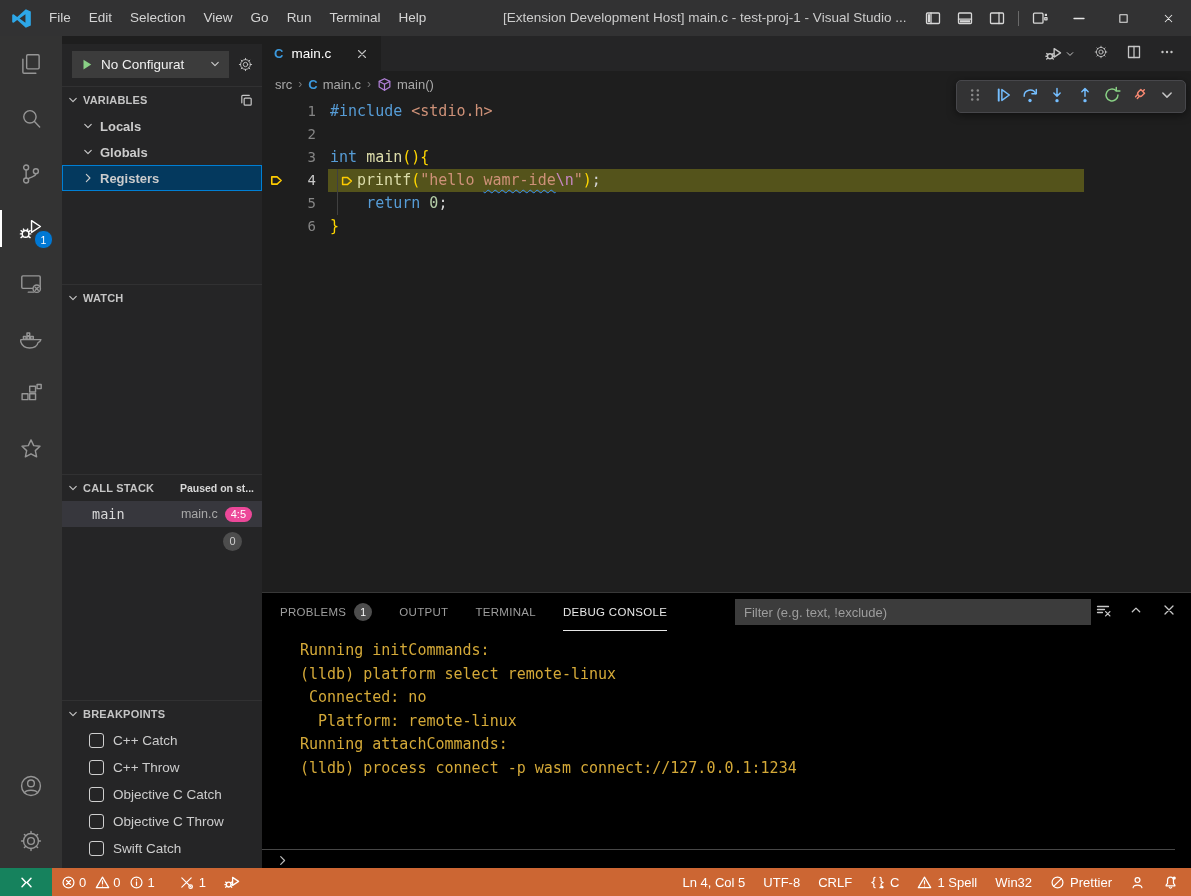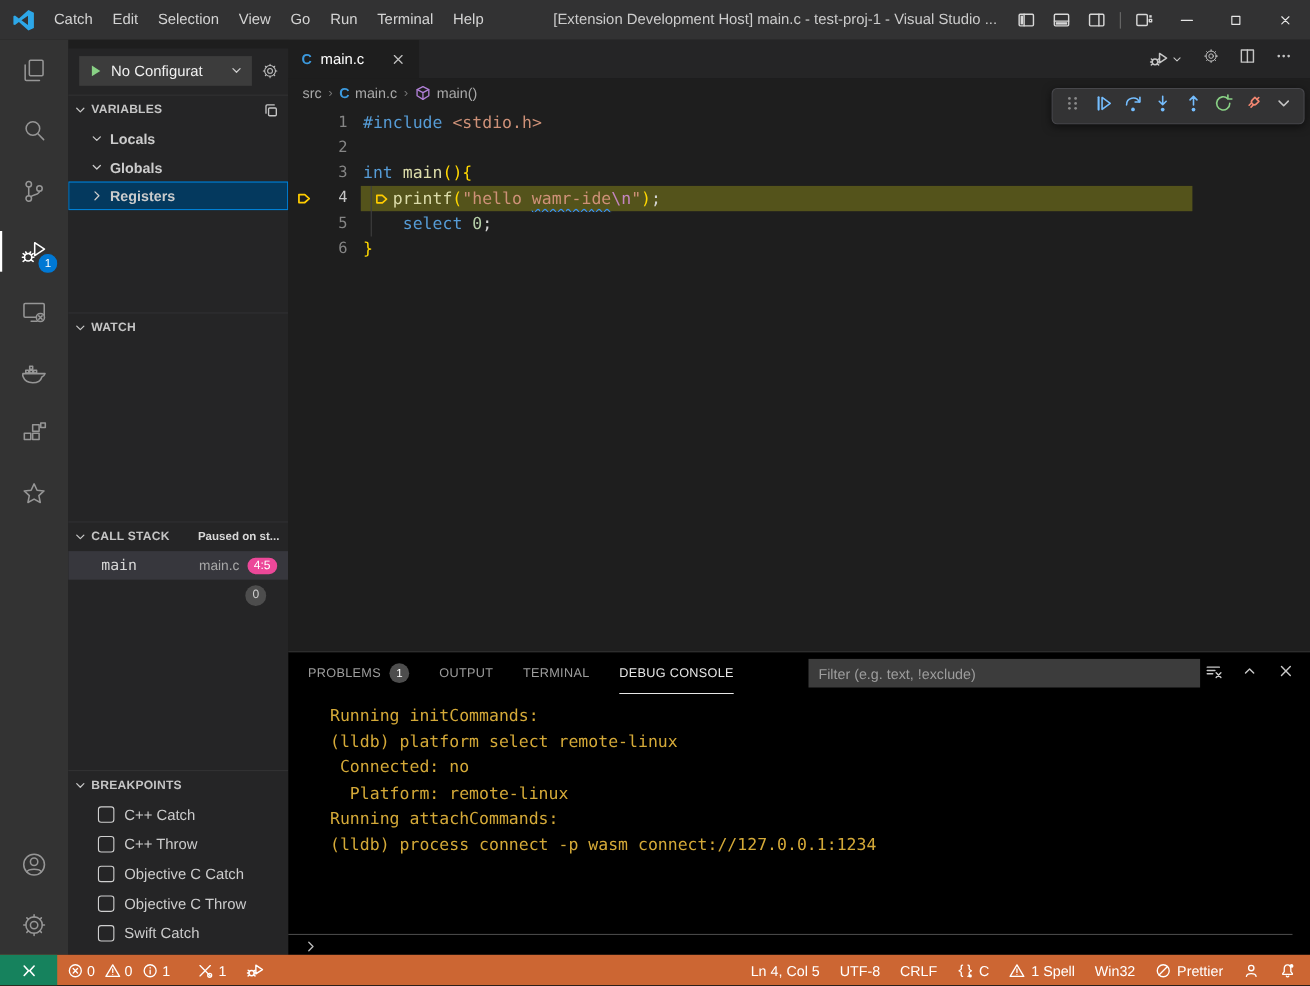--- a/index.html
+++ b/index.html
@@ -100,21 +100,21 @@
 <body>
 
 <div id="app">
 
   <div class="titlebar">
     <span class="logo icw">
       <svg width="21" height="21" viewBox="0 0 16 16">
           <path fill="#2da7e8" stroke="none" d="M11.3 0.9 4.7 6.8 2 4.7 0.9 5.2v5.6l1.1.5 2.7-2.1 6.6 5.9 3.8-1.8V2.7L11.3.9zM11 11.2 6.5 8 11 4.8v6.4z"></path>
         </svg>
     </span>
-    <nav class="menubar" id="menubar"><span class="menu-item">Catch</span><span class="menu-item">Edit</span><span class="menu-item">Selection</span><span class="menu-item">View</span><span class="menu-item">Go</span><span class="menu-item">Run</span><span class="menu-item">Terminal</span><span class="menu-item">Help</span></nav>
+    <nav class="menubar" id="menubar"><span class="menu-item">File</span><span class="menu-item">Edit</span><span class="menu-item">Selection</span><span class="menu-item">View</span><span class="menu-item">Go</span><span class="menu-item">Run</span><span class="menu-item">Terminal</span><span class="menu-item">Help</span></nav>
     <div class="window-title">[Extension Development Host] main.c - test-proj-1 - Visual Studio ...</div>
     <div class="tb-right" id="tb-right">
         <span class="tb-btn">
           <span class="icw">
             <svg class="ic" width="16" height="16" viewBox="0 0 16 16">
               <rect x="1.5" y="3" width="13" height="10.5" rx="1"></rect>
               <path d="M6 3v10.5"></path>
               <rect x="2.8" y="4.2" width="2.2" height="8" fill="currentColor" stroke="none"></rect>
             </svg>
           </span>
@@ -513,21 +513,21 @@
               <path d="M2.6 4.6h5l3.8 3.4-3.8 3.4h-5z" stroke="#ffcc00" stroke-width="1.5"></path>
             </svg>
           </span>
           <div class="gutter">4</div>
           <div class="lc"><span class="tok-pl"> </span><span class="icw"><svg class="ic" width="16" height="16" viewBox="0 0 16 16">
                 <path d="M2.6 4.6h5l3.8 3.4-3.8 3.4h-5z" stroke="#ffcc00" stroke-width="1.5"></path>
               </svg></span><span class="tok-fn">printf</span><span class="tok-br">(</span><span class="tok-str">"hello </span><span class="tok-str misspell">wamr-ide</span><span class="tok-esc">\n</span><span class="tok-str">"</span><span class="tok-br">)</span><span class="tok-pl">;</span></div>
         </div>
         <div class="code-line">
           <div class="gutter">5</div>
-          <div class="lc"><span class="tok-pl">    </span><span class="tok-kw">select</span><span class="tok-pl"> </span><span class="tok-num">0</span><span class="tok-pl">;</span></div>
+          <div class="lc"><span class="tok-pl">    </span><span class="tok-kw">return</span><span class="tok-pl"> </span><span class="tok-num">0</span><span class="tok-pl">;</span></div>
         </div>
         <div class="code-line">
           <div class="gutter">6</div>
           <div class="lc"><span class="tok-br">}</span></div>
         </div>
       </div>
     <div class="indent-guide"></div>
     <div class="debug-toolbar" id="debug-toolbar">
         <span><span class="icw">
             <svg class="ic" width="18" height="18" viewBox="0 0 16 16" style="color:#8a8a8a">

